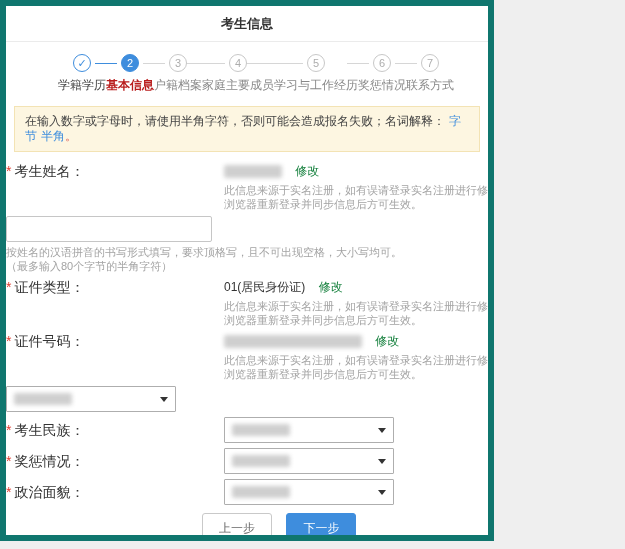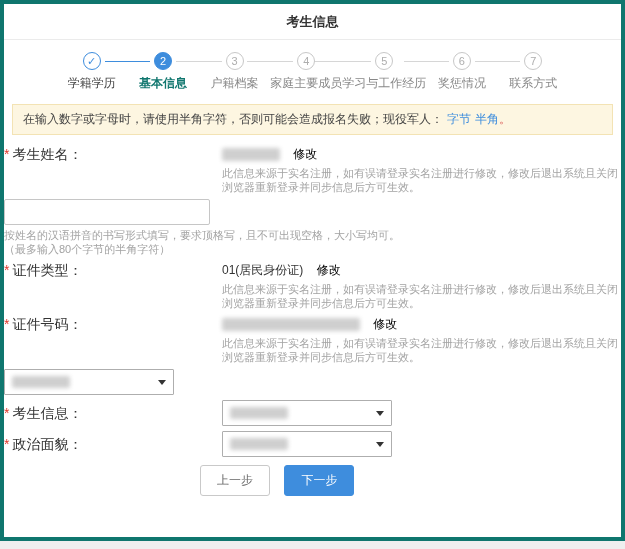--- a/index.html
+++ b/index.html
@@ -3,23 +3,23 @@
 <meta charset="utf-8">
 <style>
   html,body{margin:0;padding:0;}
   body{
     background:#efefef;
     font-family:"Liberation Sans","DejaVu Sans",sans-serif;
     width:625px;height:549px;overflow:hidden;
   }
   .panel{
     box-sizing:border-box;
-    width:625px;height:541px;
+    width:494px;height:541px;
     background:#fff;
-    border:4px solid #0f766e;
+    border:6px solid #0f766e;
     overflow:hidden;
   }
   
   .title-bar{
     text-align:center;
     font-size:13px;font-weight:bold;color:#333;
     padding:9px 0 8px;
     border-bottom:1px solid #ebebeb;
   }
   
@@ -43,21 +43,21 @@
     width:18px;height:18px;border-radius:50%;
     display:flex;align-items:center;justify-content:center;
     font-size:11px;background:#fff;
     border:1px solid #c8c8c8;color:#adadad;
     z-index:1;
   }
   .step.completed .circle{border-color:#3e8ddd;color:#3e8ddd;}
   .step.active .circle{background:#3e8ddd;border-color:#3e8ddd;color:#fff;}
   .step-label{margin-top:5px;font-size:12px;color:#888;white-space:nowrap;}
   .step.completed .step-label{color:#444;}
-  .step.active .step-label{color:#0f766e;font-weight:bold;}
+  .step.active .step-label{color:#b91c1c;font-weight:bold;}
   
   .notice{
     box-sizing:border-box;
     margin:2px 8px 0;
     background:#fdf6e1;
     border:1px solid #f3e3b4;
     padding:7px 10px;
     font-size:12px;color:#444;
     line-height:15px;
   }
@@ -73,21 +73,21 @@
     padding-right:8px;line-height:18px;
     white-space:nowrap;flex-shrink:0;
   }
   .frow.ctl .flabel{line-height:26px;}
   .req{color:#e0392e;margin-right:3px;}
   .fcontent{flex:1;font-size:12px;color:#333;line-height:18px;}
   .help{
     color:#a3a3a3;font-size:11px;line-height:14px;
     width:396px;margin-top:3px;
   }
-  .modify{color:#000000;text-decoration:none;margin-left:10px;cursor:pointer;font-size:12px;text-align:center;}
+  .modify{color:#15803d;text-decoration:none;margin-left:10px;cursor:pointer;font-size:12px;text-align:center;}
   .redacted{
     display:inline-block;vertical-align:middle;
     height:13px;border-radius:2px;
     background:#cfcfcf;filter:blur(2px);
   }
   .w-name{width:58px;}
   .w-id{width:138px;}
   .w-sel{width:58px;height:12px;}
   .text-input{
     box-sizing:border-box;
@@ -153,21 +153,21 @@
       <div class="circle">6</div>
       <div class="step-label">奖惩情况</div>
     </div>
     <div class="step">
       <div class="circle">7</div>
       <div class="step-label">联系方式</div>
     </div>
   </div>
 
   <div class="notice">
-    <span>在输入数字或字母时，请使用半角字符，否则可能会造成报名失败；现役军人：</span><a>字节</a><a>半角</a><span class="nperiod">。</span>
+    <span>在输入数字或字母时，请使用半角字符，否则可能会造成报名失败；名词解释：</span><a>字节</a><a>半角</a><span class="nperiod">。</span>
   </div>
 
   <div class="form">
 
     <div class="frow">
       <div class="flabel"><span class="req">*</span><span>考生姓名：</span></div>
       <div class="fcontent">
         <span class="redacted w-name"></span>
         <a class="modify">修改</a>
         <div class="help">此信息来源于实名注册，如有误请登录实名注册进行修改，修改后退出系统且关闭浏览器重新登录并同步信息后方可生效。</div>
@@ -201,24 +201,33 @@
 
     <div class="frow ctl">
       <div class="fcontent">
         <div class="select">
           <span class="redacted w-sel"></span>
           <span class="caret"></span>
         </div>
       </div>
     </div>
 
-
-
-    <div class="frow ctl">
-      <div class="flabel"><span class="req">*</span><span>考生信息：</span></div>
+    <div class="frow ctl">
+      <div class="flabel"><span class="req">*</span><span>考生民族：</span></div>
+      <div class="fcontent">
+        <div class="select">
+          <span class="redacted w-sel"></span>
+          <span class="caret"></span>
+        </div>
+      </div>
+    </div>
+
+
+    <div class="frow ctl">
+      <div class="flabel"><span class="req">*</span><span>奖惩情况：</span></div>
       <div class="fcontent">
         <div class="select">
           <span class="redacted w-sel"></span>
           <span class="caret"></span>
         </div>
       </div>
     </div>
 
     <div class="frow ctl">
       <div class="flabel"><span class="req">*</span><span>政治面貌：</span></div>

